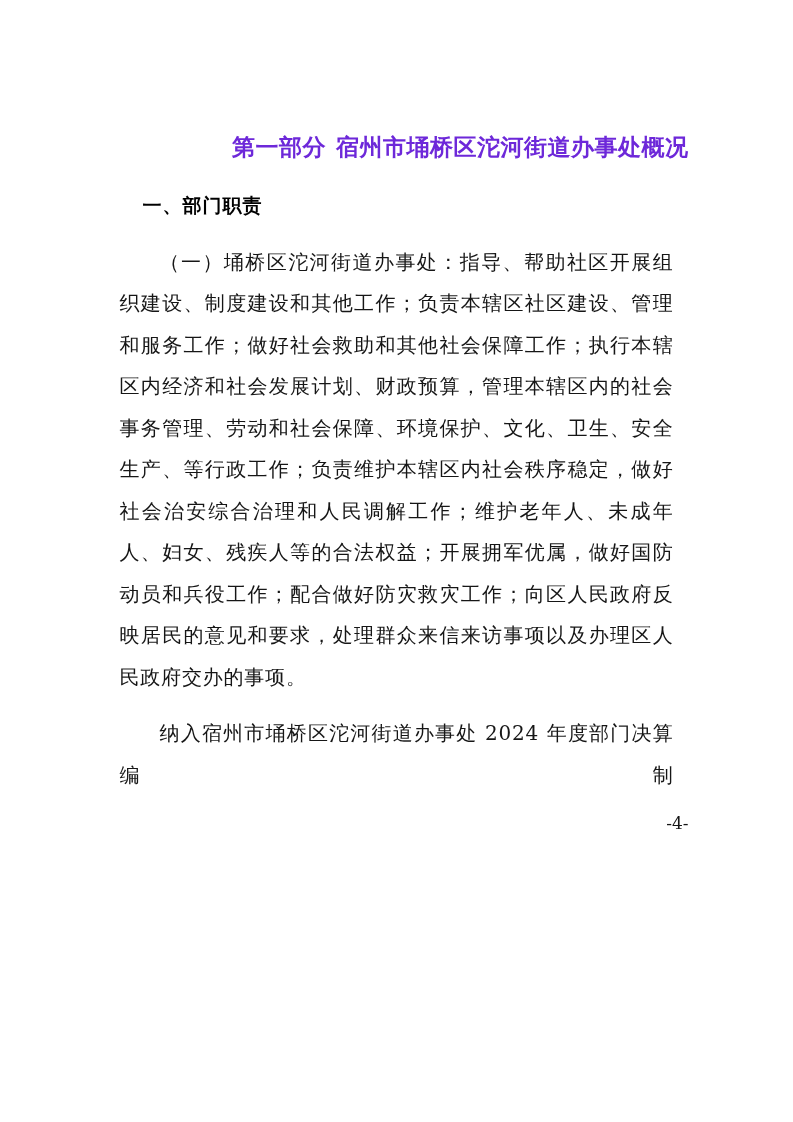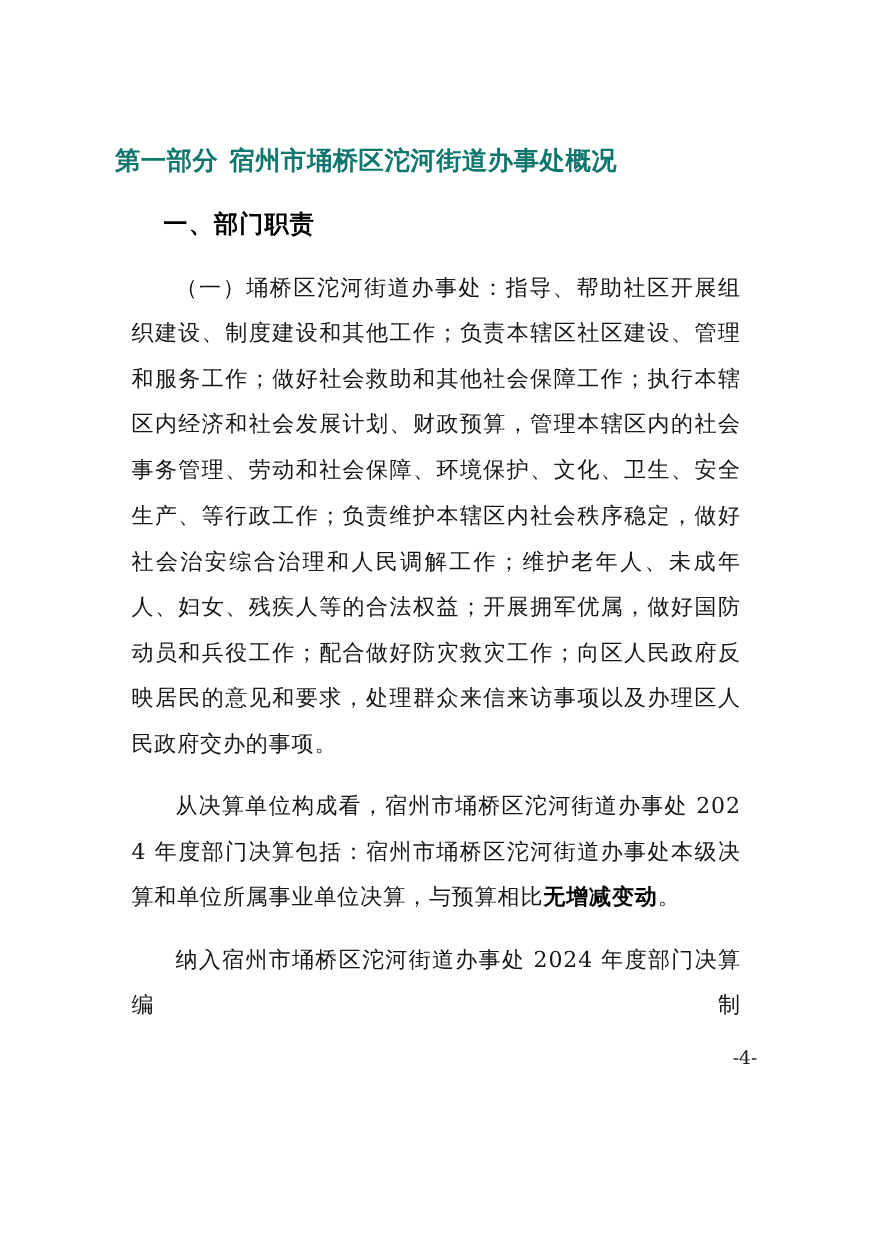--- a/index.html
+++ b/index.html
@@ -17,38 +17,38 @@
     color: #111111;
     overflow: hidden;
   }
   .content {
     width: 584px;
     margin: 0 auto;
     padding-top: 128px;
   }
   .doc-title {
     margin: 0 0 18px 0;
-    text-align: left;
+    text-align: right;
     font-size: 23px;
     font-weight: 700;
     line-height: 38px;
-    color: #0f766e;
+    color: #6d28d9;
     white-space: nowrap;
     letter-spacing: 0.5px;
   }
   .doc-title .t-hei {
     font-family: "DejaVu Sans", "Liberation Sans", sans-serif;
   }
   .doc-title .t-kai {
     font-family: "DejaVu Serif", "Liberation Serif", serif;
     margin-left: 10px;
   }
   .section-heading {
     margin: 0;
-    font-size: 22px;
+    font-size: 19px;
     font-weight: 700;
     font-family: "DejaVu Sans", "Liberation Sans", sans-serif;
     color: #000000;
     line-height: 41.5px;
     text-indent: 2em;
     letter-spacing: 1px;
   }
   .body-para {
     margin: 15px;
     font-size: 20px;
@@ -84,20 +84,19 @@
   <div class="content">
 
     <h1 class="doc-title"><span class="t-hei">第一部分</span><span class="t-kai">宿州市埇桥区沱河街道办事处</span><span class="t-hei">概况</span></h1>
 
     <h2 class="section-heading">一、部门职责</h2>
 
     <p class="body-para">（一）埇桥区沱河街道办事处：指导、帮助社区开展组织建设、制度建设和其他工作；负责本辖区社区建设、管理和服务工作；做好社会救助和其他社会保障工作；执行本辖区内经济和社会发展计划、财政预算，管理本辖区内的社会事务管理、劳动和社会保障、环境保护、文化、卫生、安全生产、等行政工作；负责维护本辖区内社会秩序稳定，做好社会治安综合治理和人民调解工作；维护老年人、未成年人、妇女、残疾人等的合法权益；开展拥军优属，做好国防动员和兵役工作；配合做好防灾救灾工作；向区人民政府反映居民的意见和要求，处理群众来信来访事项以及办理区人民政府交办的事项。</p>
 
 
 
-    <p class="body-para"><span>从决算单位构成看，宿州市埇桥区沱河街道办事处 2024 年度部门决算包括：宿州市埇桥区沱河街道办事处本级决算和单位所属事业单位决算，与预算相比</span><b>无增减变动</b><span>。</span></p>
 
     <p class="body-para continued">纳入宿州市埇桥区沱河街道办事处 2024 年度部门决算编制</p>
 
     <div class="page-number">-4-</div>
 
   </div>
 </div>
 
 </body></html>

